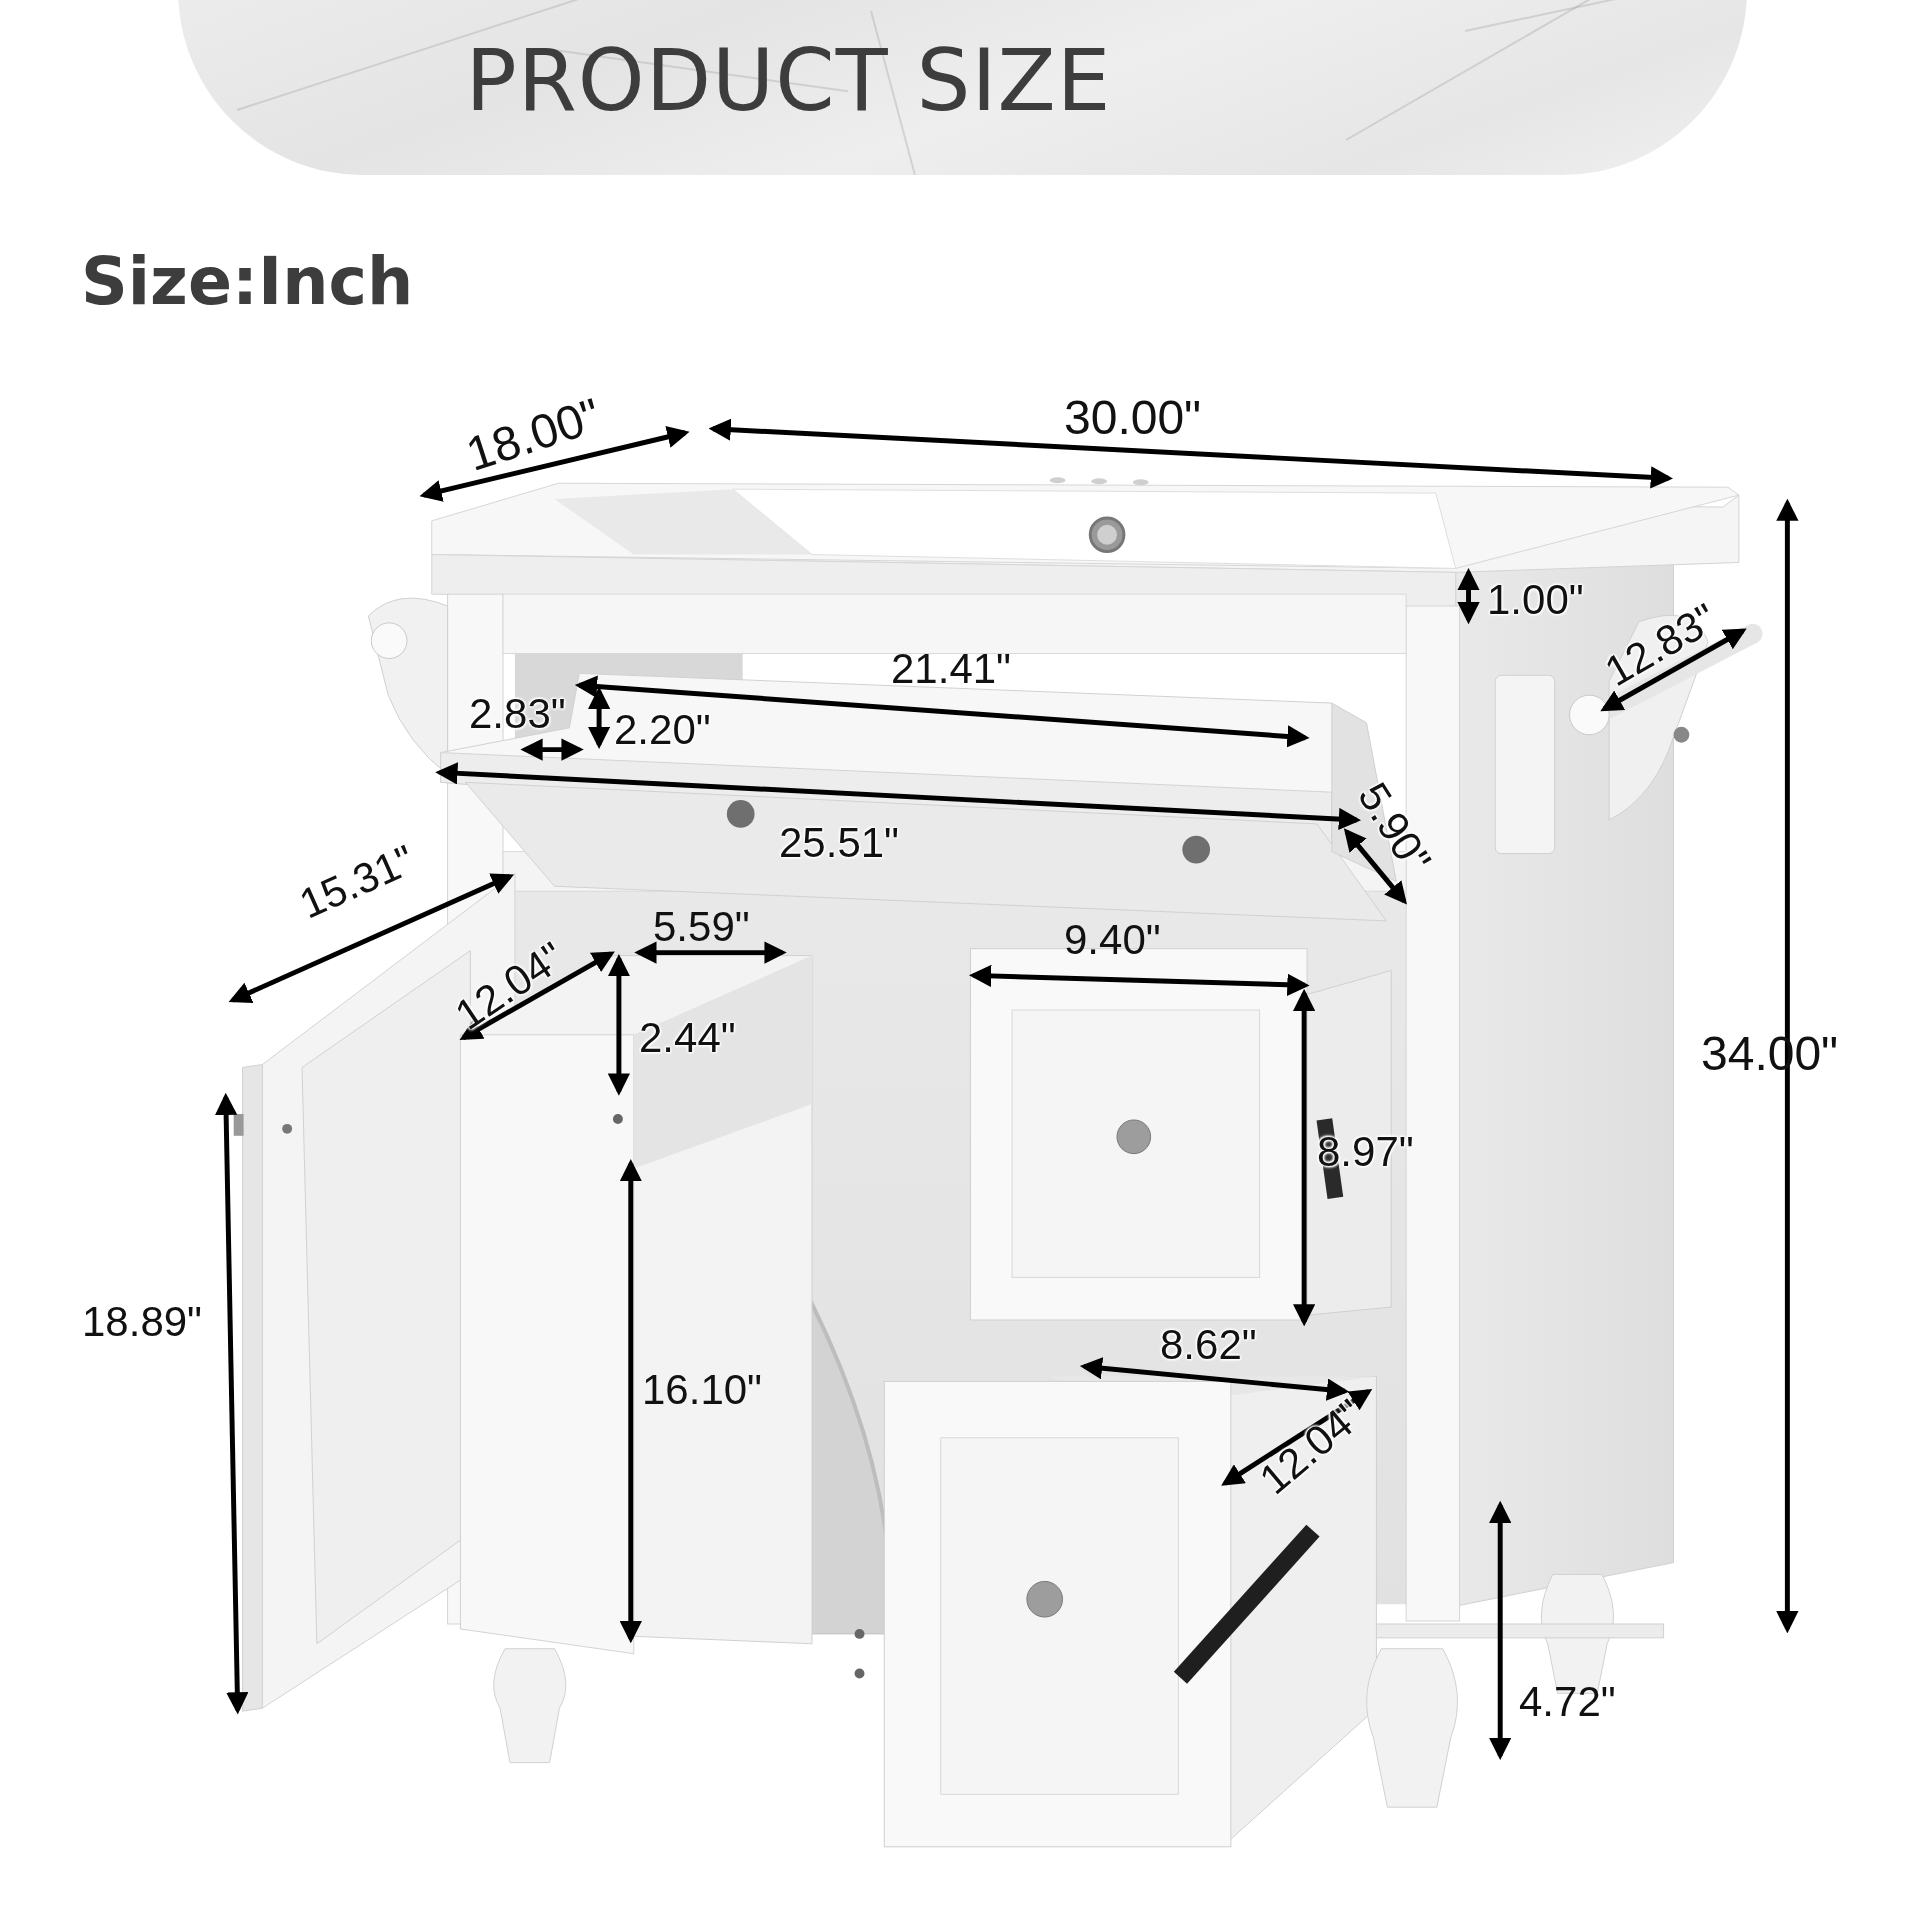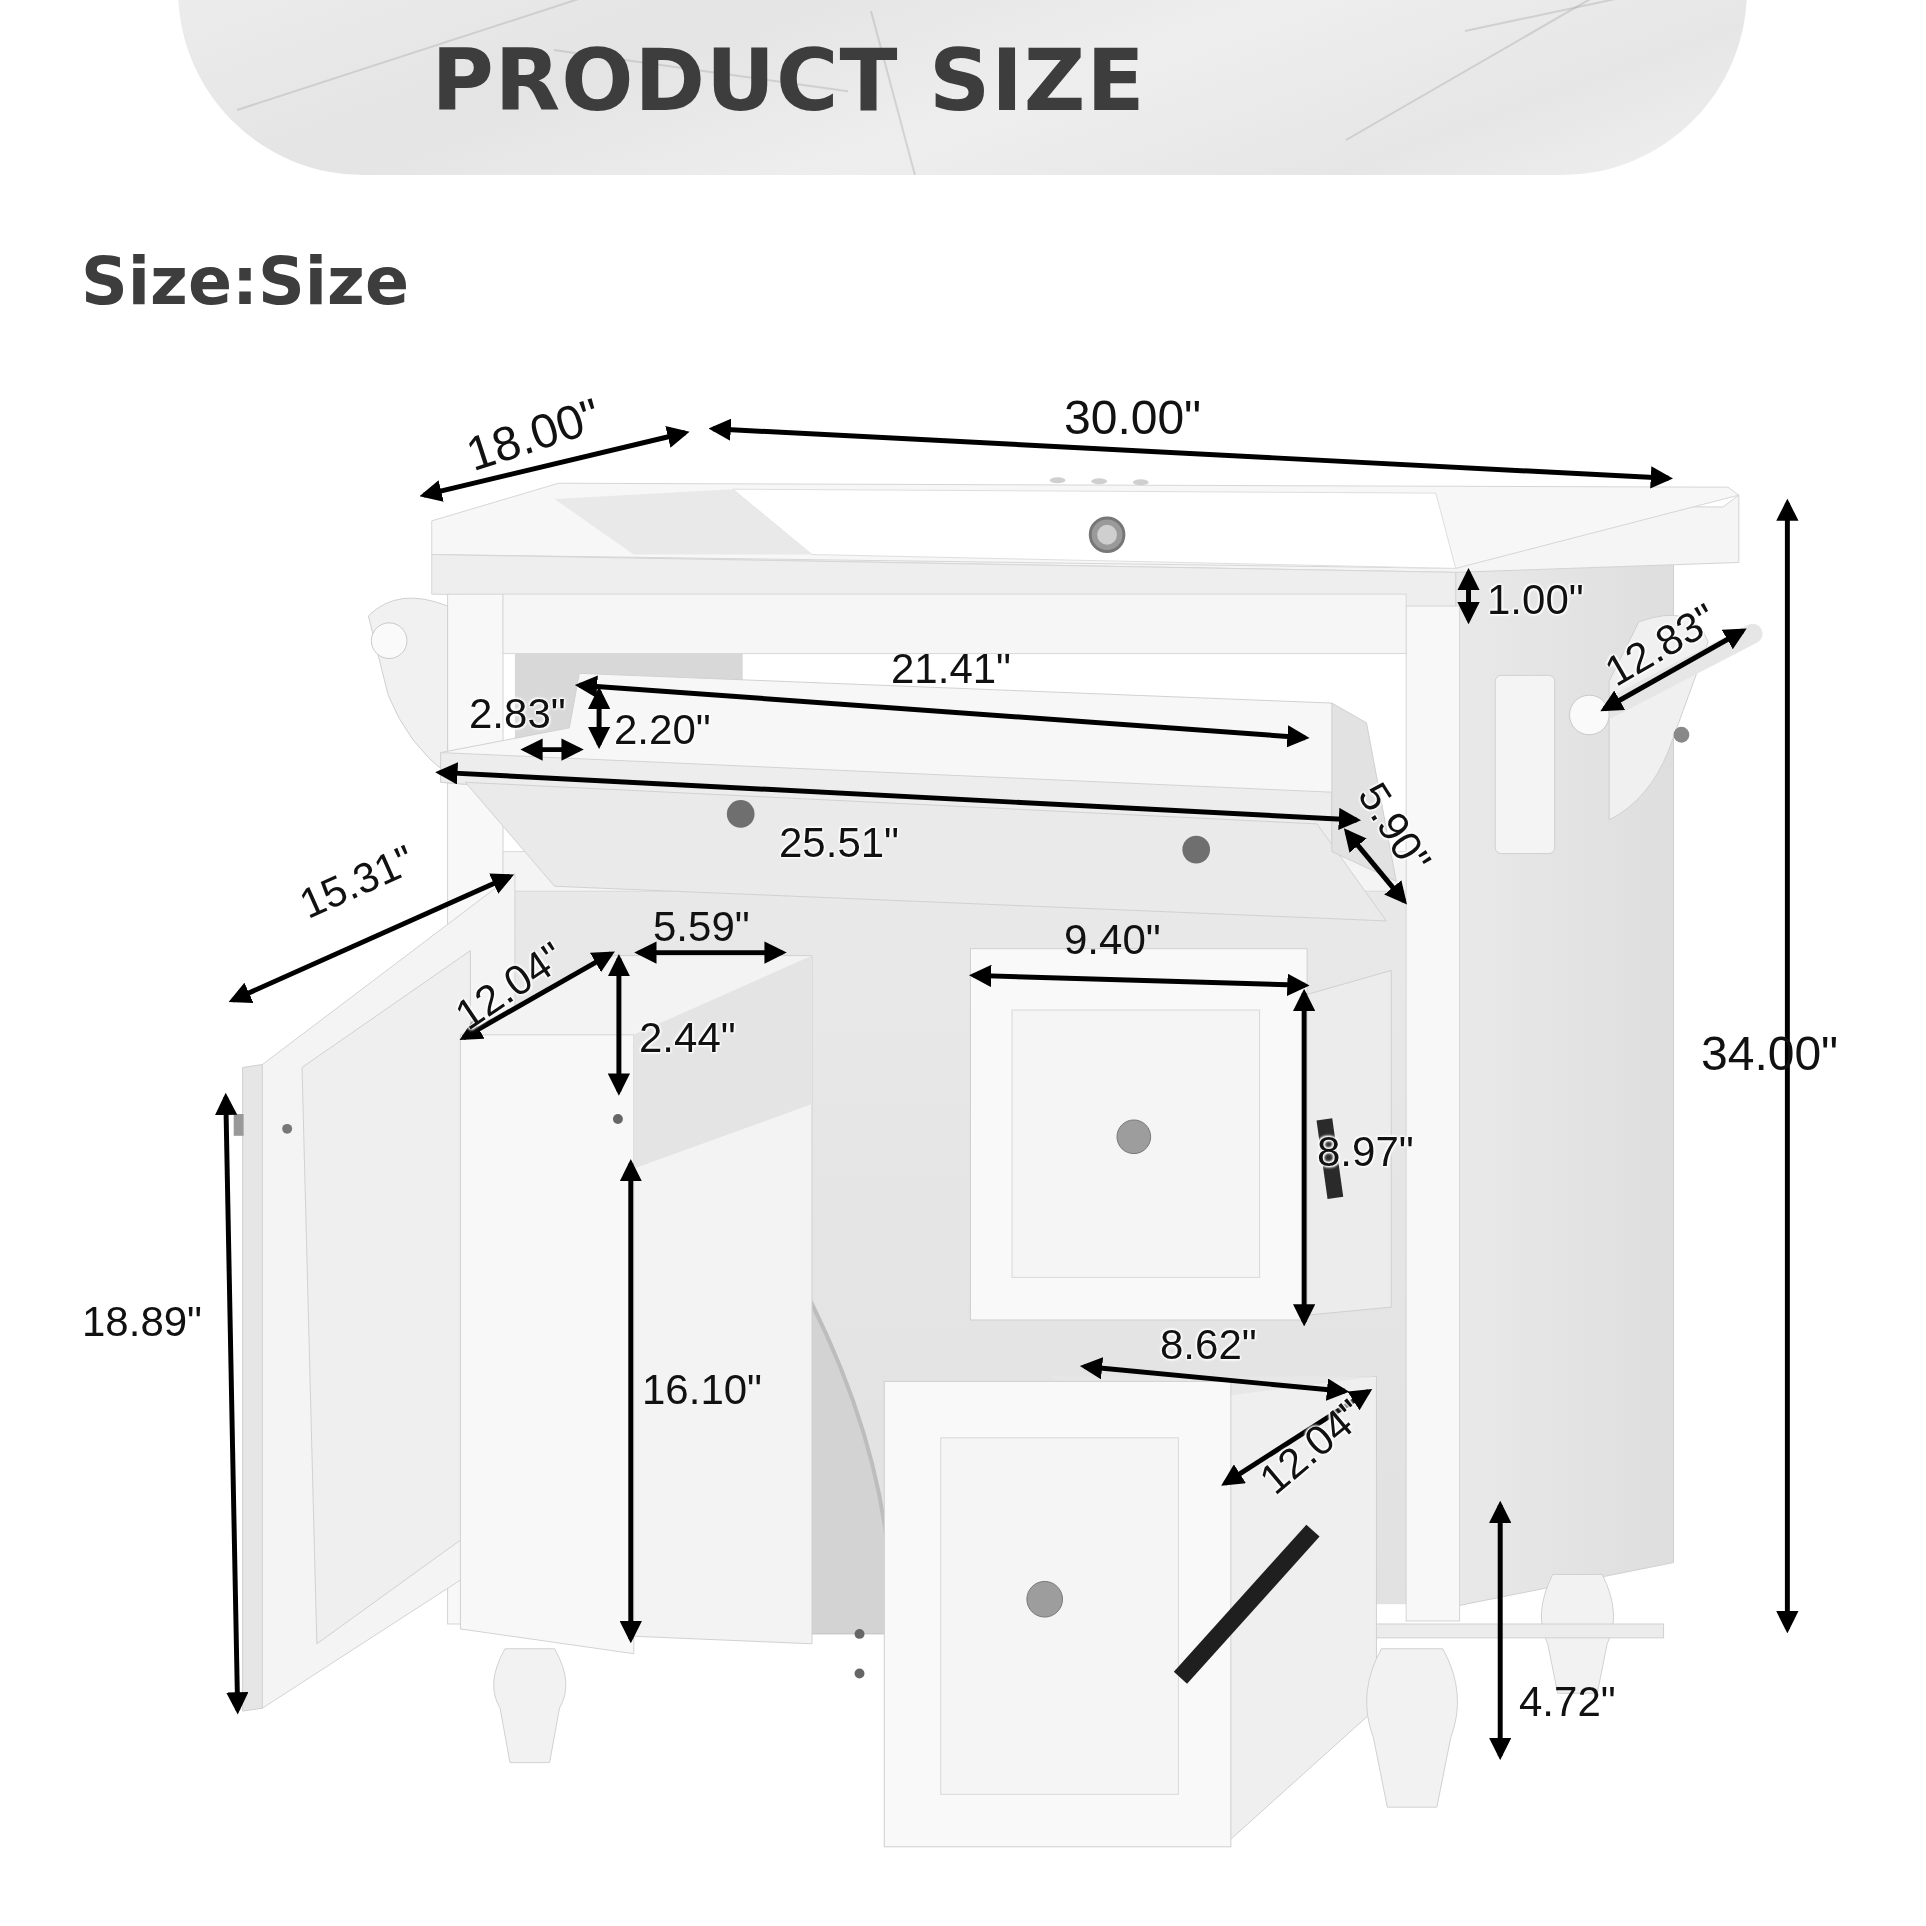--- a/index.html
+++ b/index.html
@@ -1,39 +1,39 @@
 <!DOCTYPE html>
 <html><head>
 <meta charset="utf-8">
 <style>
   html, body { margin:0; padding:0; background:#ffffff; }
   #stage { position:relative; width:1927px; height:1927px; overflow:hidden; background:#ffffff; font-family:"Liberation Sans", sans-serif; }
   #banner { position:absolute; left:178px; top:-10px; width:1569px; height:185px; border-radius:0 0 198px 198px;
     background: linear-gradient(160deg, #ececec 0%, #e4e4e4 30%, #eeeeee 55%, #e6e6e6 80%, #f0f0f0 100%); overflow:hidden; }
   #banner .vein { position:absolute; height:2px; background:rgba(160,160,160,0.35); transform-origin:left center; }
-  #title { position:absolute; left:0; top:38px; width:1577px; text-align:center; font-family:"DejaVu Sans", sans-serif; font-weight:bold; font-size:85px; color:#3d3d3d; letter-spacing:1px; line-height:1; }
+  #title { position:absolute; left:0; top:38px; width:1577px; text-align:center; font-family:"DejaVu Sans", sans-serif; font-weight:normal; font-size:85px; color:#3d3d3d; letter-spacing:1px; line-height:1; }
   #units { position:absolute; left:81px; top:249px; font-family:"DejaVu Sans", sans-serif; font-weight:bold; font-size:65px; color:#3d3d3d; line-height:1; }
   svg#art { position:absolute; left:0; top:0; }
   .dim { position:absolute; font-family:"Liberation Sans", sans-serif; font-size:42px; color:#111; line-height:1; white-space:nowrap; transform-origin:center center; }
   .dim.halo { text-shadow: 0 0 3px #fff, 0 0 3px #fff, 0 0 4px #fff, 1px 1px 2px #fff, -1px -1px 2px #fff; }
 </style>
 </head>
 <body>
 
 <div id="stage">
 
   <div id="banner">
     <div class="vein" style="left:59px;top:119px;width:396px;transform:rotate(-18deg);"></div>
     <div class="vein" style="left:376px;top:59px;width:297px;transform:rotate(8deg);"></div>
     <div class="vein" style="left:693px;top:20px;width:178px;transform:rotate(75deg);"></div>
     <div class="vein" style="left:1168px;top:149px;width:317px;transform:rotate(-30deg);"></div>
     <div class="vein" style="left:1287px;top:40px;width:218px;transform:rotate(-12deg);"></div>
   </div>
   <div id="title">PRODUCT SIZE</div>
-  <div id="units">Size:Size</div>
+  <div id="units">Size:Inch</div>
 
   <svg id="art" width="1927" height="1927" viewBox="0 0 1946 1946">
     <defs>
       <marker id="ah" viewBox="0 0 10 10" refX="8" refY="5" markerWidth="4.5" markerHeight="4.5" orient="auto-start-reverse">
         <path d="M0,0 L10,5 L0,10 z" fill="#000"></path>
       </marker>
       <linearGradient id="sideShade" x1="0" x2="1" y1="0" y2="0">
         <stop offset="0" stop-color="#e9e9e9"></stop>
           <stop offset="1" stop-color="#dedede"></stop>
       </linearGradient>

